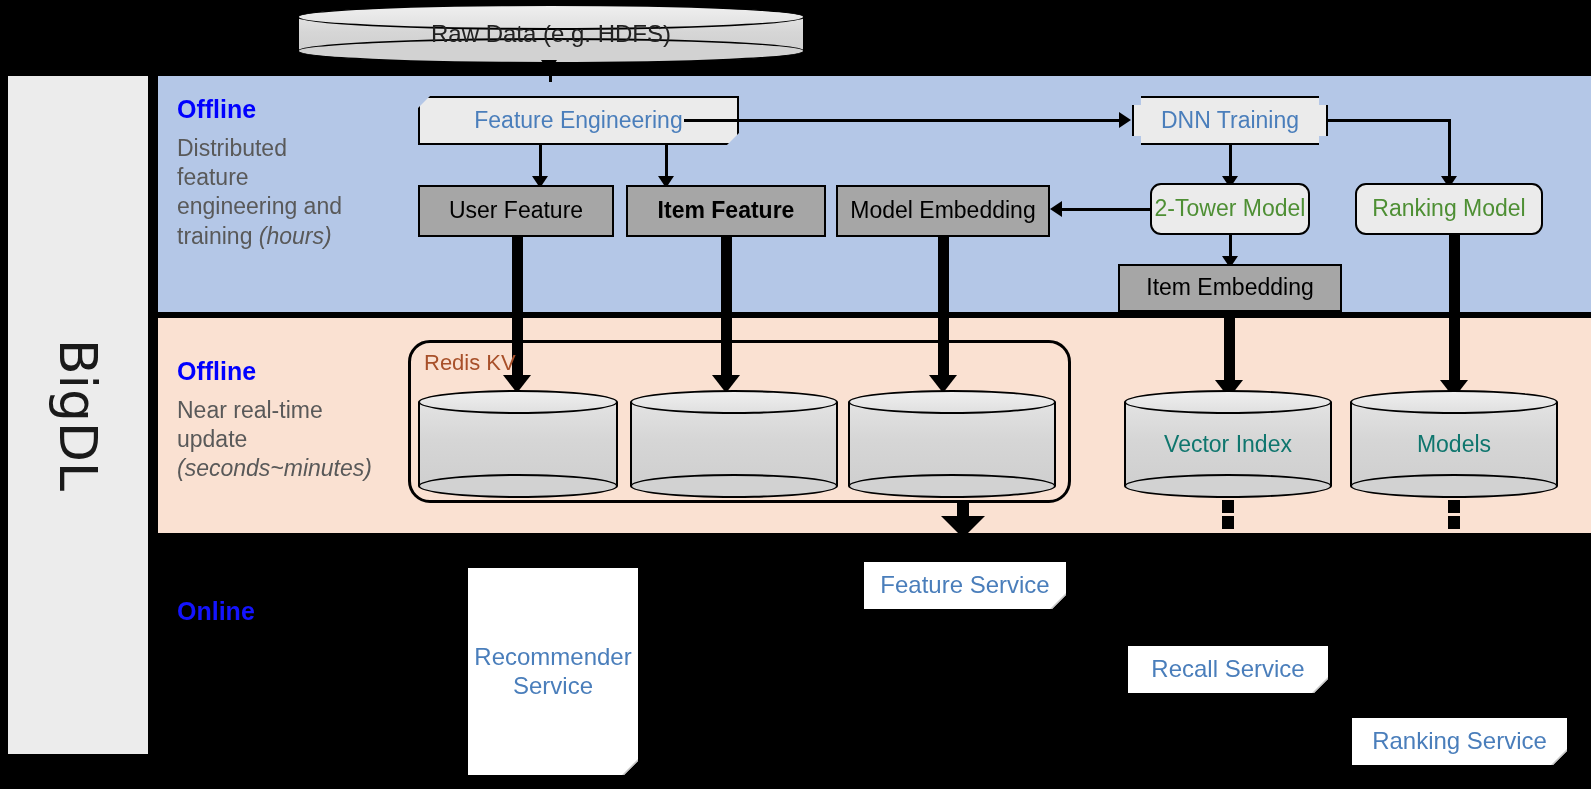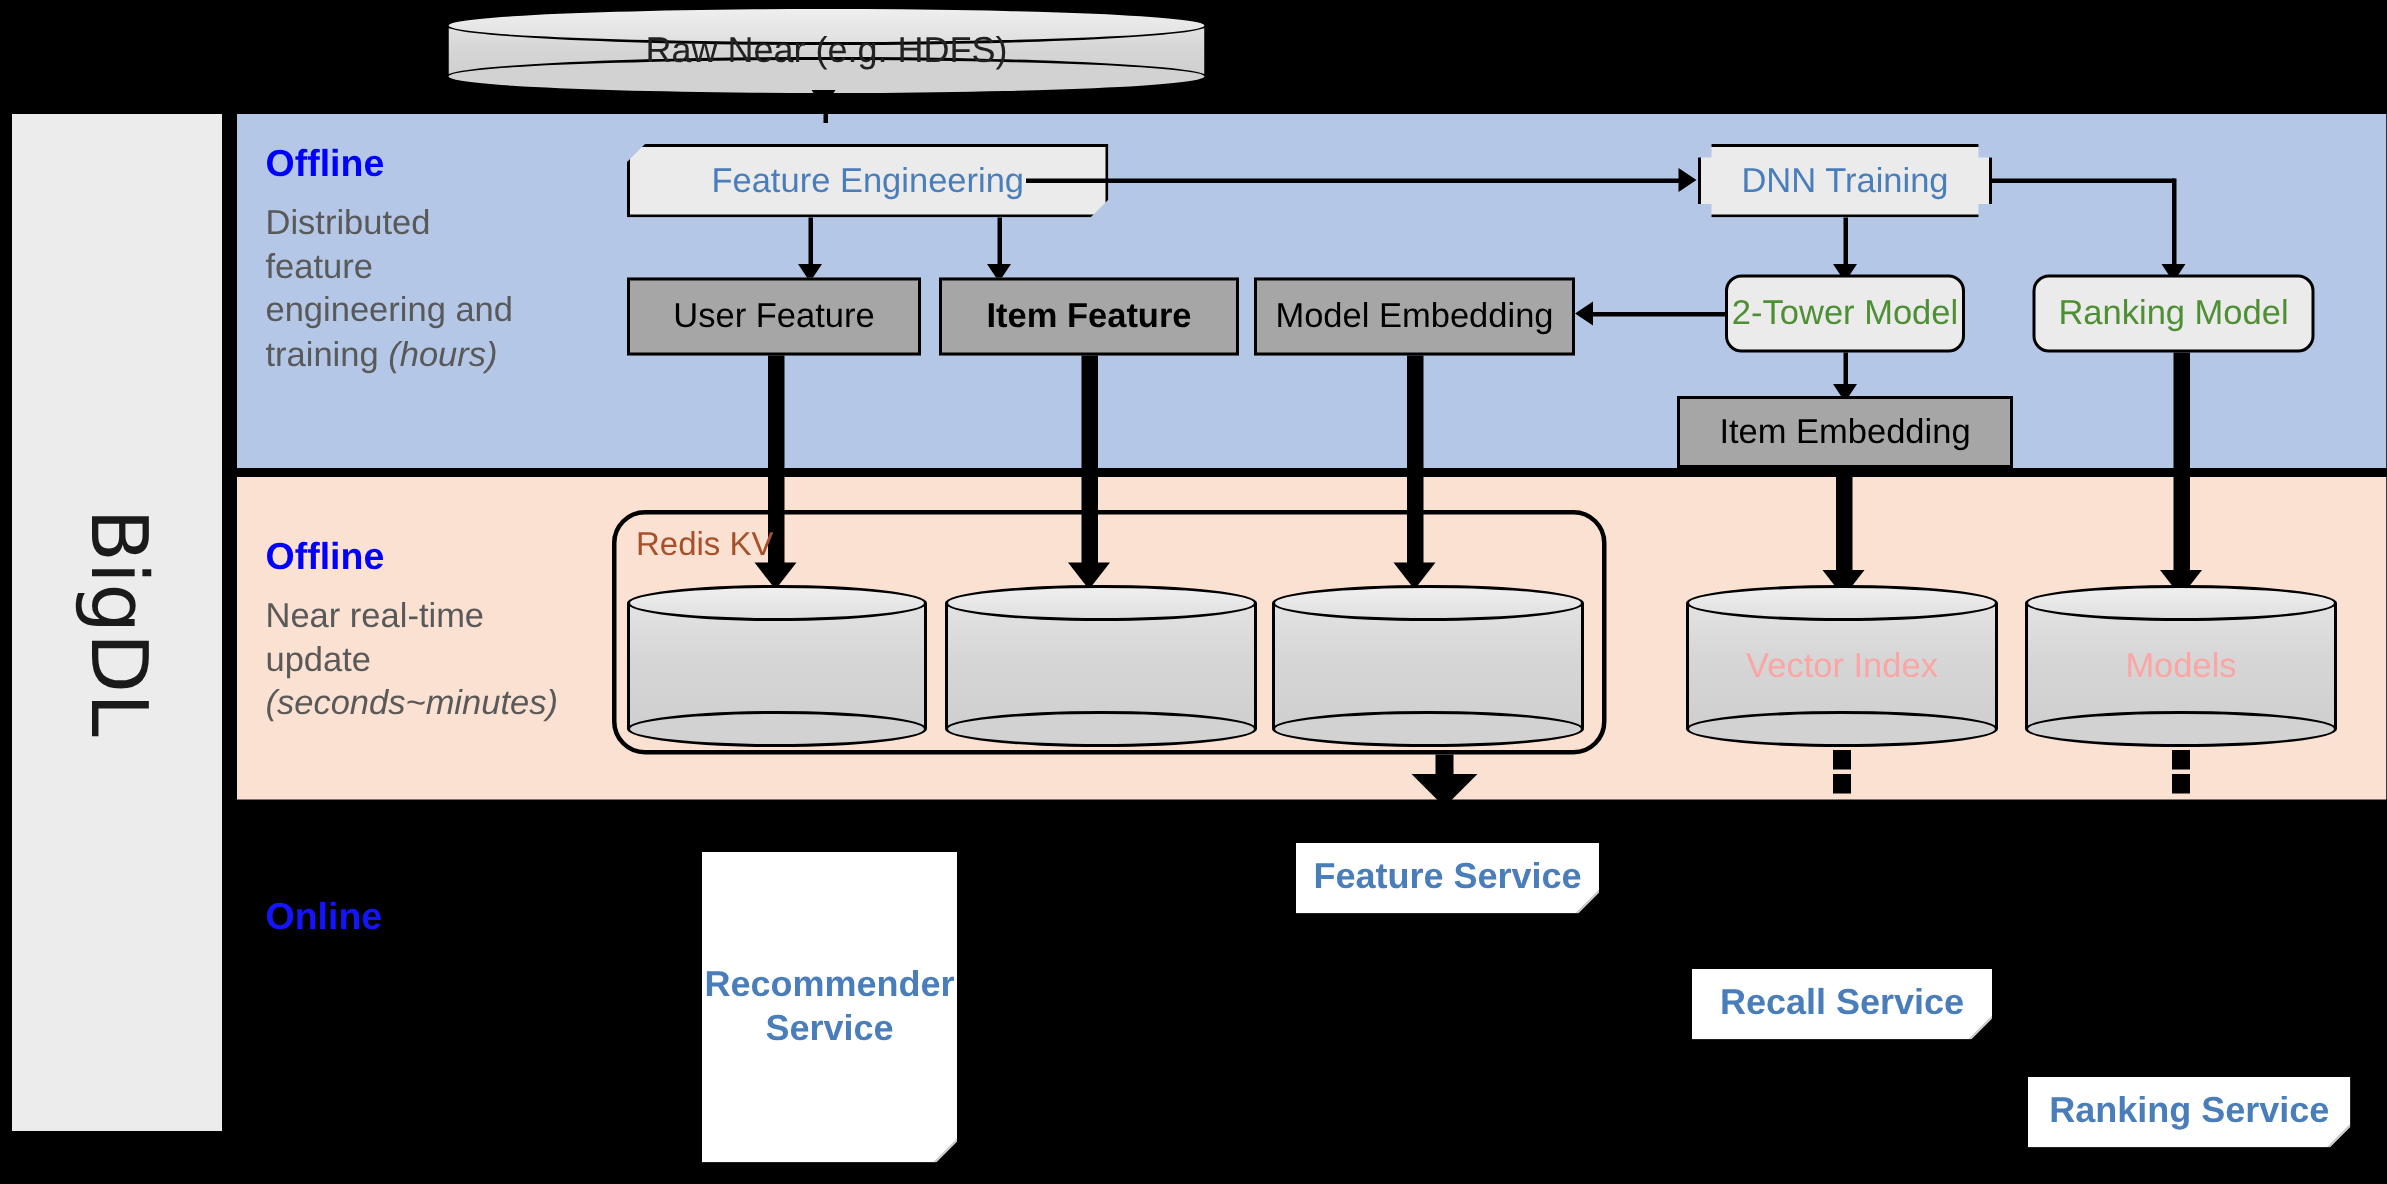--- a/index.html
+++ b/index.html
@@ -53,21 +53,21 @@
   
   .cyl{position:absolute;}
   .cyl .body{position:absolute;left:0;right:0;top:12px;bottom:12px;
      background:linear-gradient(180deg,#e3e3e3 0%,#d6d6d6 45%,#cfcfcf 100%);
      border-left:2.5px solid #000;border-right:2.5px solid #000;box-sizing:border-box;}
   .cyl .top{position:absolute;left:0;right:0;top:0;height:24px;border-radius:50%;
      background:linear-gradient(180deg,#efefef,#e0e0e0);border:2.5px solid #000;box-sizing:border-box;}
   .cyl .bot{position:absolute;left:0;right:0;bottom:0;height:24px;border-radius:50%;
      background:#d2d2d2;border:2.5px solid #000;box-sizing:border-box;}
   .cyl .lbl{position:absolute;left:0;right:0;top:50%;transform:translateY(-50%);
-     text-align:center;font-size:23px;color:#fca5a5;z-index:3;}
+     text-align:center;font-size:23px;color:#0f766e;z-index:3;}
 
   
   #raw-data{left:297px;top:4px;width:508px;height:60px;}
   #raw-data .top{height:26px;}
   #raw-data .bot{height:26px;}
   #raw-data .lbl{color:#222;font-size:24px;}
 
   
   #redis-kv{position:absolute;left:408px;top:340px;width:663px;height:163px;
      border:3px solid #000;border-radius:22px;box-sizing:border-box;background:transparent;}
@@ -87,42 +87,42 @@
   .thead{position:absolute;width:0;height:0;
      border-left:14px solid transparent;border-right:14px solid transparent;border-top:18px solid #000;}
   .bighead{position:absolute;width:0;height:0;
      border-left:22px solid transparent;border-right:22px solid transparent;border-top:22px solid #000;}
   .dashseg{position:absolute;background:#000;width:12px;height:13px;}
 
   
   .svc{position:absolute;background:#fff;border:0;box-sizing:border-box;
        display:flex;align-items:center;justify-content:center;text-align:center;
        color:#4a7ebb;font-size:24px;line-height:1.2;
-       clip-path:polygon(0 0,100% 0,100% calc(100% - 14px),calc(100% - 14px) 100%,0 100%);font-weight:bold;}
+       clip-path:polygon(0 0,100% 0,100% calc(100% - 14px),calc(100% - 14px) 100%,0 100%);}
   .svc .corner{position:absolute;right:0;bottom:0;width:16px;height:16px;
        background:#c9c9c9;clip-path:polygon(100% 0,0 100%,100% 100%);}
 </style>
 </head>
 <body>
 
 <div class="stage">
 
   <div class="band" id="band-offline"></div>
   <div class="band" id="band-nearline"></div>
   <div class="band" id="band-online"></div>
 
   <div id="sidebar">
     <div id="sidebar-label">BigDL</div>
   </div>
 
   <div class="cyl" id="raw-data">
     <div class="body"></div>
     <div class="bot"></div>
     <div class="top"></div>
-    <div class="lbl">Raw Near (e.g. HDFS)</div>
+    <div class="lbl">Raw Data (e.g. HDFS)</div>
   </div>
 
   <div class="ln v" style="left:549px;top:64px;height:18px;"></div>
   <div class="ahead down" style="left:541px;top:60px;"></div>
 
   <div class="band-cap" id="cap-offline">
     <div class="ttl">Offline</div>
     <div class="sub">
       <span>Distributed</span><br>
       <span>feature</span><br>

